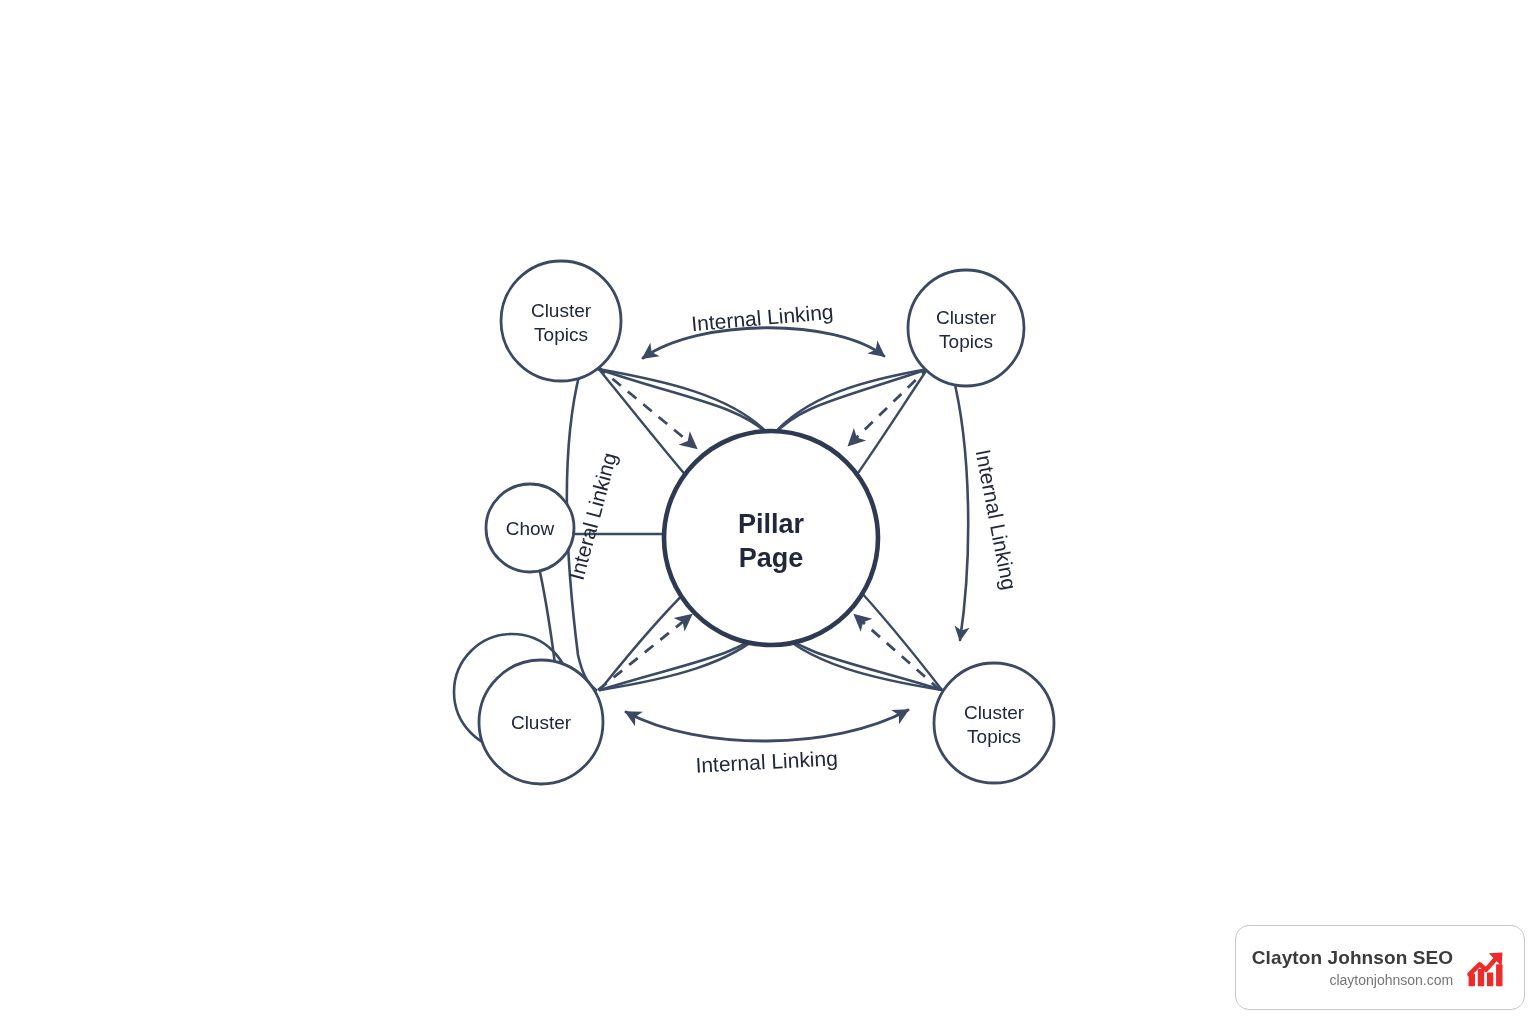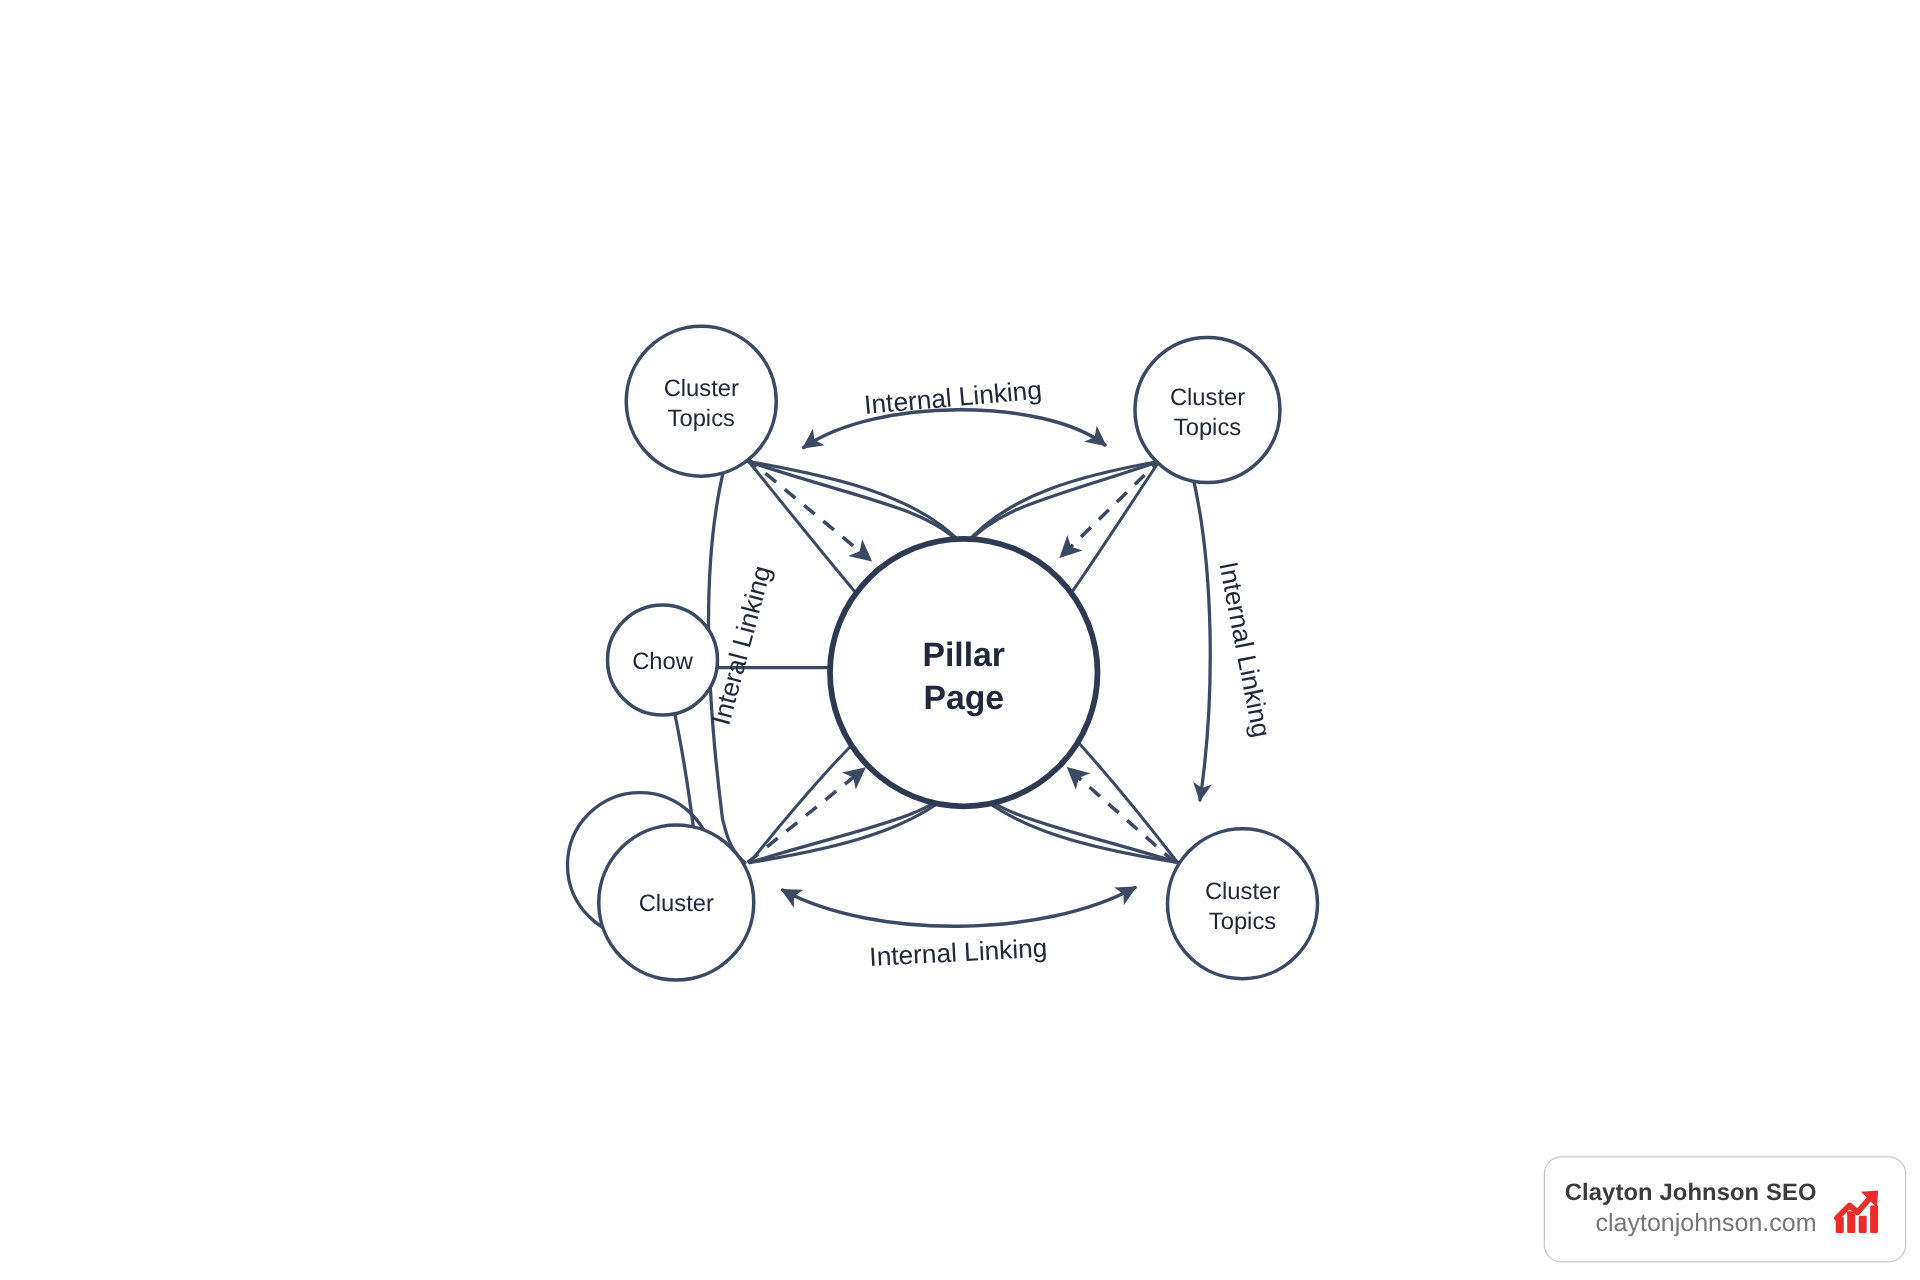--- a/index.html
+++ b/index.html
@@ -47,21 +47,21 @@
     line-height: 1.15;
   }
   #badge-title {
     font-size: 19px;
     font-weight: bold;
     color: #3b3b3b;
     letter-spacing: 0.1px;
     white-space: nowrap;
   }
   #badge-url {
-    font-size: 20px;
+    font-size: 14px;
     color: #767676;
     white-space: nowrap;
     margin-top: 3px;
   }
   #badge-logo {
     margin-left: 11px;
     width: 44px;
     height: 44px;
     flex: 0 0 auto;
   }

